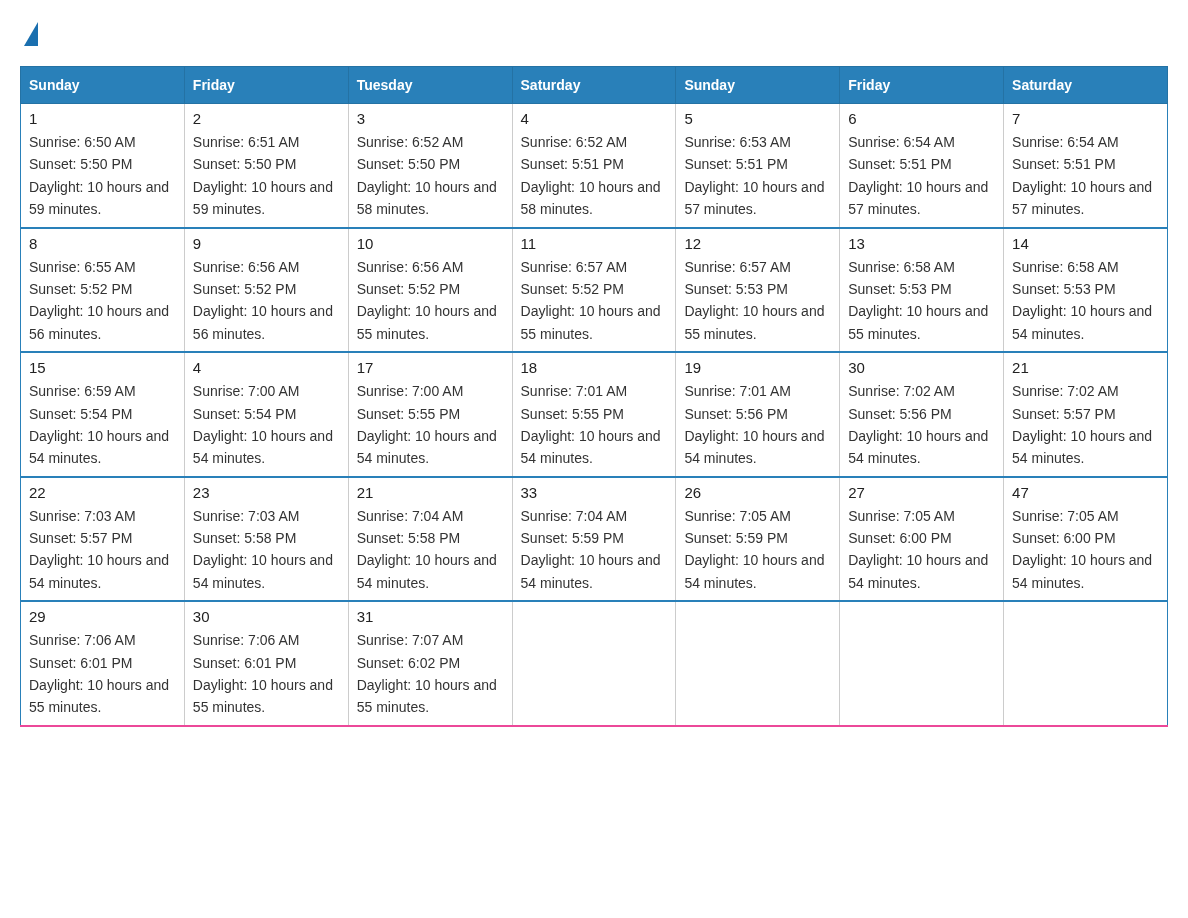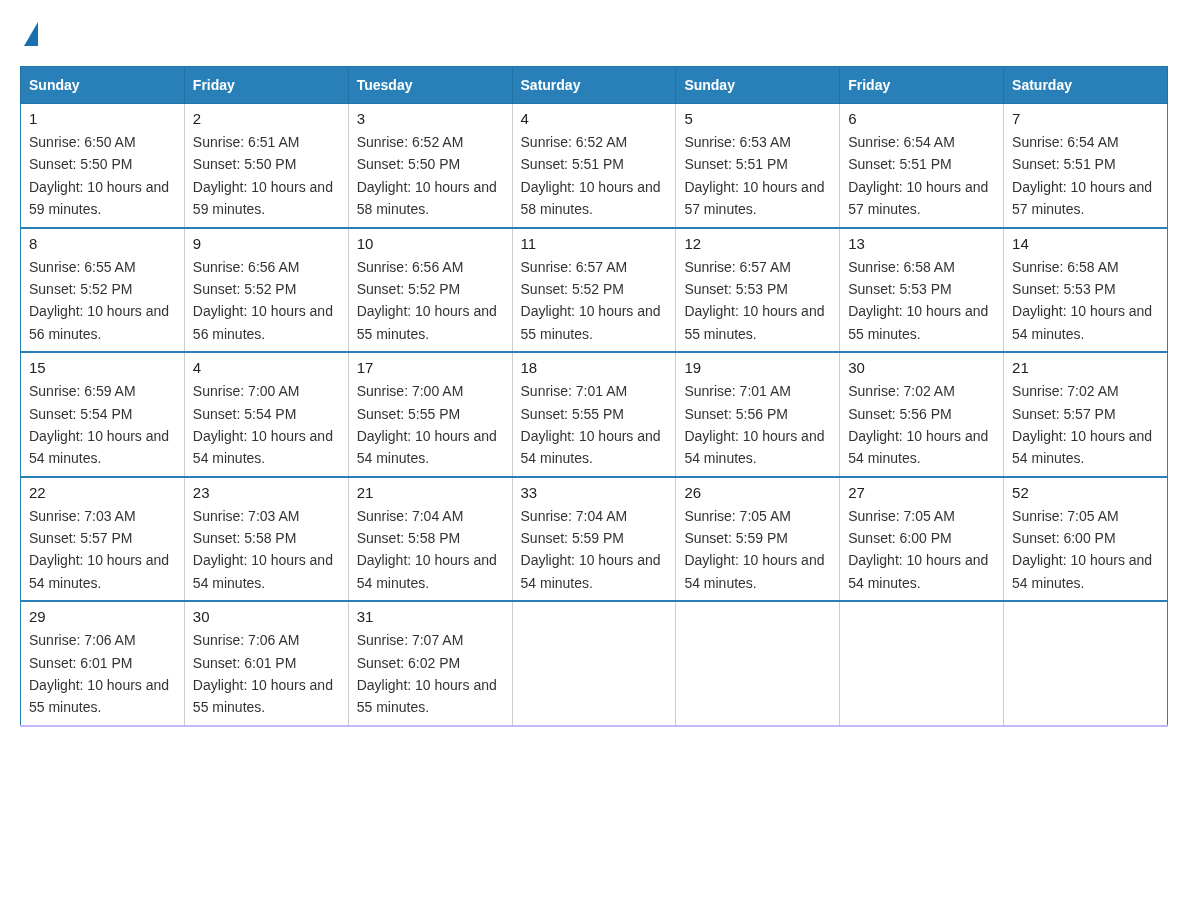--- a/index.html
+++ b/index.html
@@ -103,21 +103,21 @@
     }
     .day-info {
       font-size: 14px;
       line-height: 1.6;
       color: #333;
     }
     .empty-cell {
       background: #fff;
     }
     tbody tr:last-child {
-      border-bottom: 2px solid #c4b5fd;
+      border-bottom: 2px solid #ec4899;
       padding-left: 44px;
     }
   </style>
 </head>
 <body>
 
 <div class="header">
   <div class="logo">
     <div class="logo-text">
       <div style="display:flex; align-items:center;">
@@ -255,21 +255,21 @@
         </td>
         <td>
           <span class="day-number">26</span>
           <div class="day-info">Sunrise: 7:05 AM<br>Sunset: 5:59 PM<br>Daylight: 10 hours and 54 minutes.</div>
         </td>
         <td>
           <span class="day-number">27</span>
           <div class="day-info">Sunrise: 7:05 AM<br>Sunset: 6:00 PM<br>Daylight: 10 hours and 54 minutes.</div>
         </td>
         <td>
-          <span class="day-number">52</span>
+          <span class="day-number">47</span>
           <div class="day-info">Sunrise: 7:05 AM<br>Sunset: 6:00 PM<br>Daylight: 10 hours and 54 minutes.</div>
         </td>
       </tr>
       <tr>
         <td>
           <span class="day-number">29</span>
           <div class="day-info">Sunrise: 7:06 AM<br>Sunset: 6:01 PM<br>Daylight: 10 hours and 55 minutes.</div>
         </td>
         <td>
           <span class="day-number">30</span>

